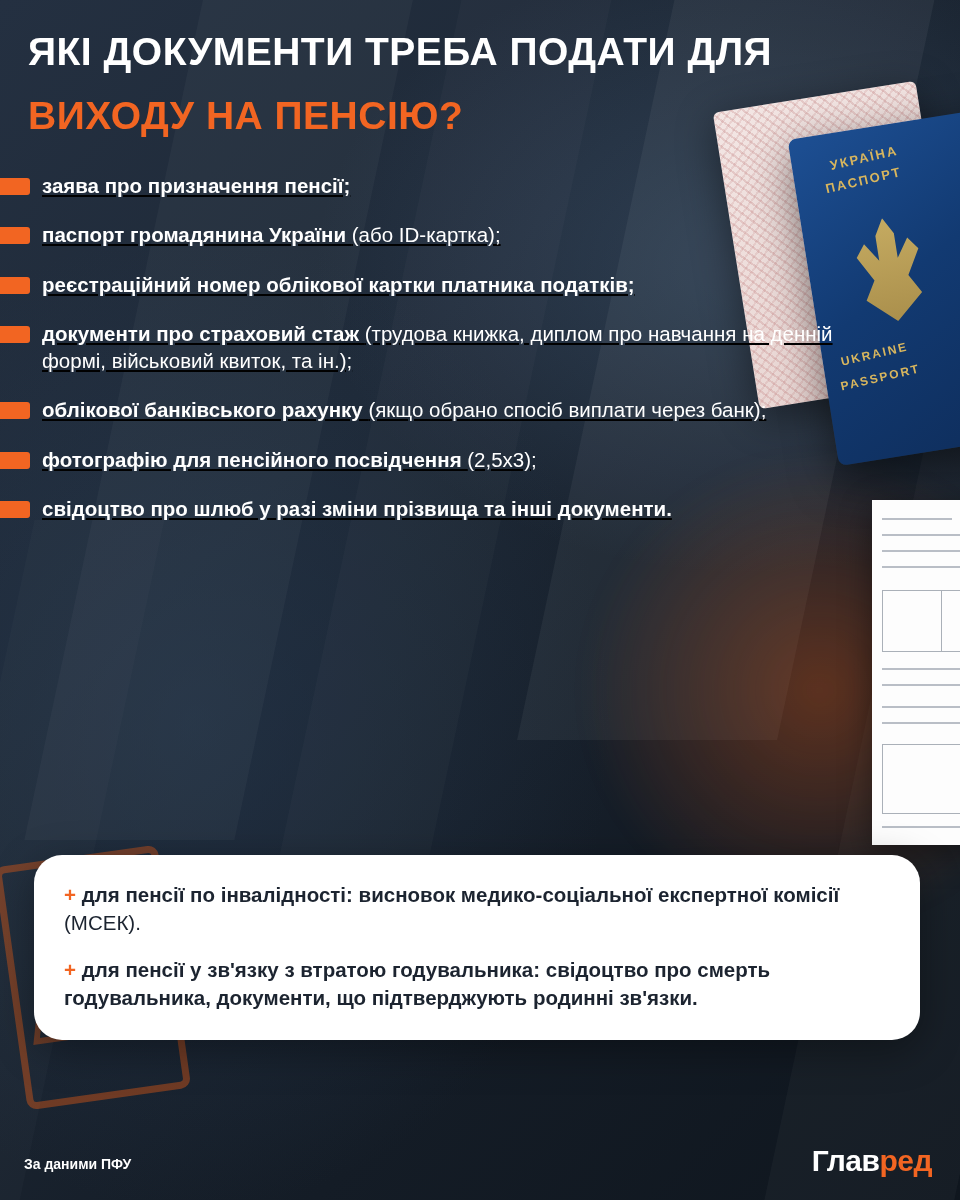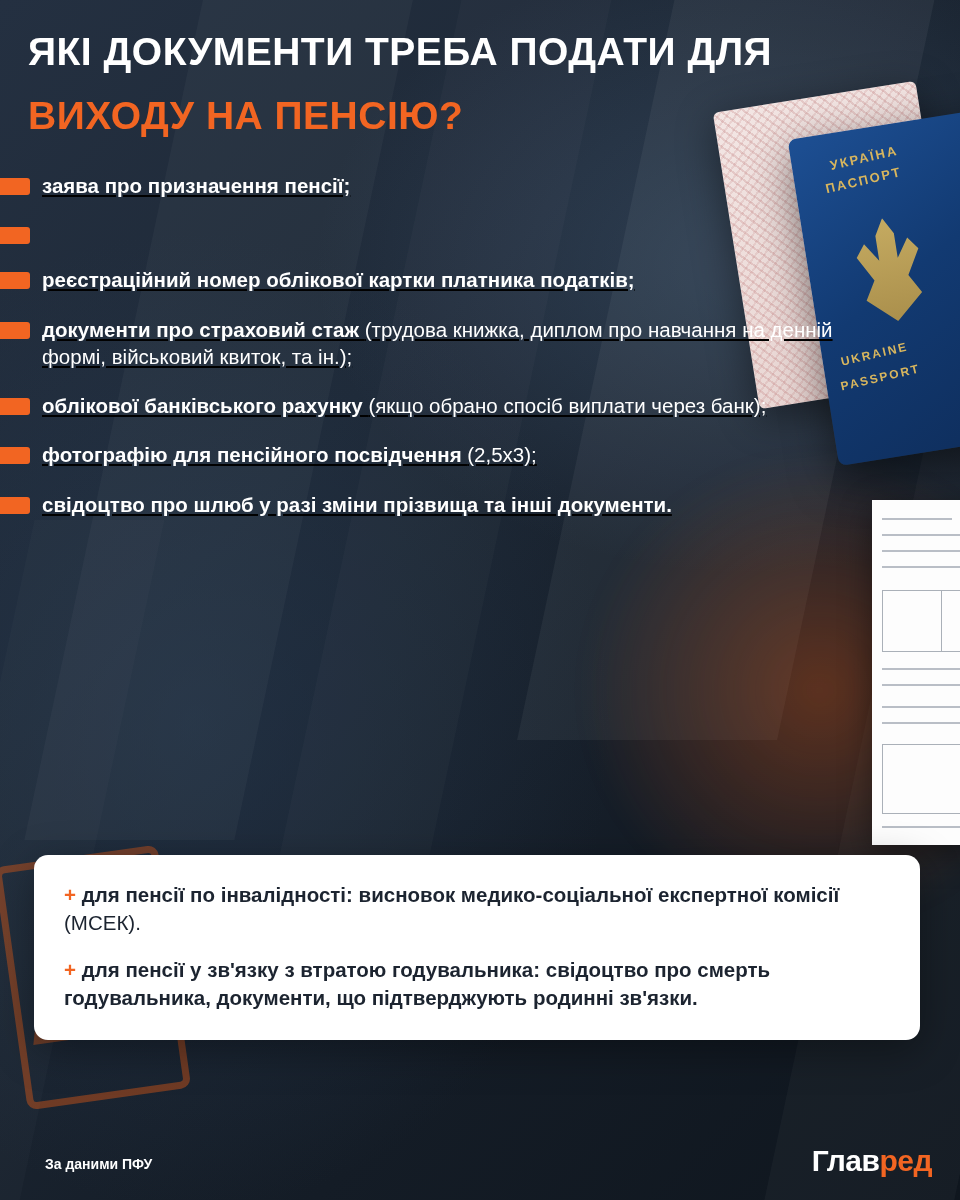--- a/index.html
+++ b/index.html
@@ -207,38 +207,38 @@
   .li-text b { font-weight: bold; }
   .li-text span.reg { font-weight: normal; }
 
   
   .note-card {
     position: absolute;
     left: 34px;
     top: 855px;
     width: 886px;
     background: #ffffff;
-    border-radius: 14px;
+    border-radius: 28px;
     padding: 26px 30px 28px 30px;
     box-shadow: 0 10px 40px rgba(0,0,0,0.35);
   }
   .note-item {
     color: #1c2430;
     font-size: 20.5px;
     line-height: 1.35;
     font-weight: bold;
   }
   .note-item + .note-item { margin-top: 20px; }
   .note-plus { color: #f26522; font-weight: bold; }
   .note-item .reg { font-weight: normal; }
 
   
   .footer-source {
     position: absolute;
-    left: 45px;
+    left: 24px;
     bottom: 28px;
     color: #ffffff;
     font-size: 14px;
     font-weight: bold;
   }
   .logo {
     position: absolute;
     right: 28px;
     bottom: 22px;
     font-size: 30px;
@@ -294,20 +294,21 @@
     <div class="title-line2">ВИХОДУ НА ПЕНСІЮ?</div>
   </div>
 
   <div class="list">
     <div class="list-item">
       <div class="bullet"></div>
       <div class="li-text"><b>заява про призначення пенсії;</b><span class="reg"></span></div>
     </div>
     <div class="list-item">
       <div class="bullet"></div>
+      <div class="li-text"><b>паспорт громадянина України </b><span class="reg">(або ID-картка);</span></div>
     </div>
     <div class="list-item">
       <div class="bullet"></div>
       <div class="li-text"><b>реєстраційний номер облікової картки платника податків;</b><span class="reg"></span></div>
     </div>
     <div class="list-item">
       <div class="bullet"></div>
       <div class="li-text"><b>документи про страховий стаж </b><span class="reg">(трудова книжка, диплом про навчання на денній формі, військовий квиток, та ін.);</span></div>
     </div>
     <div class="list-item">

